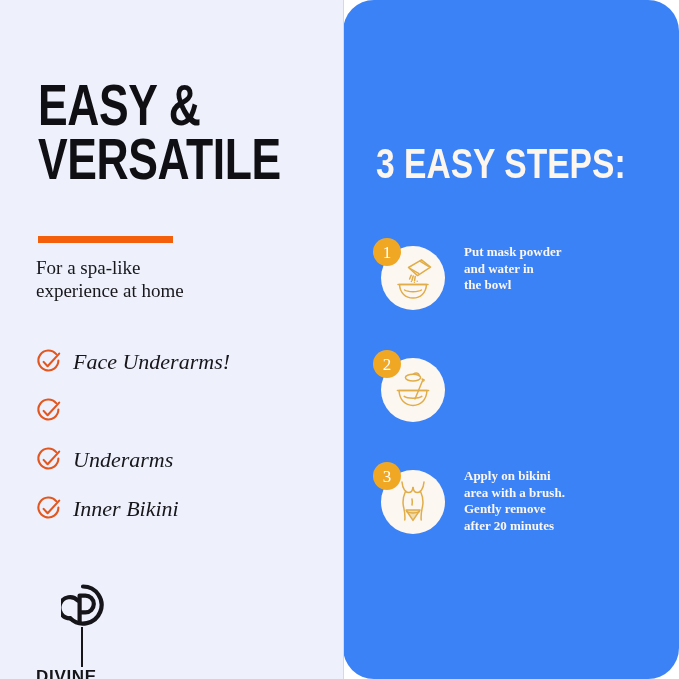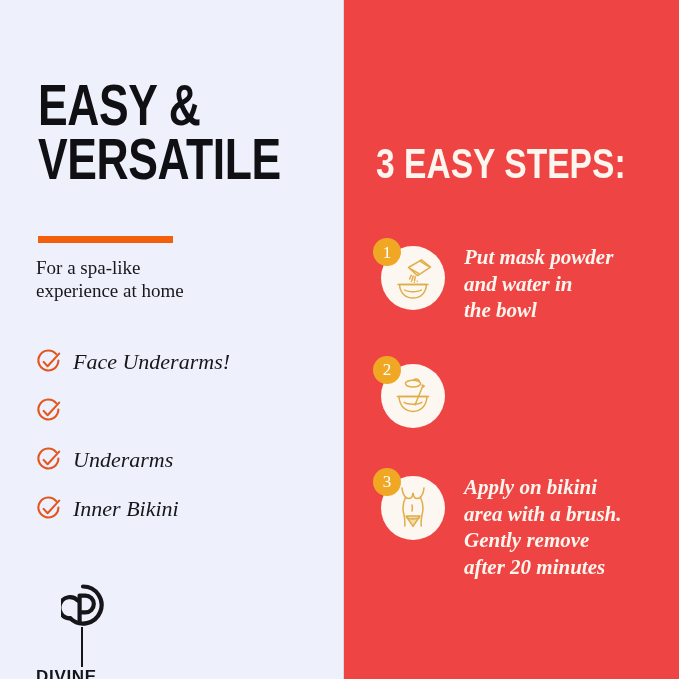--- a/index.html
+++ b/index.html
@@ -106,22 +106,23 @@
     line-height:1.22;
     letter-spacing:0.7px;
     color:#15151a;
     white-space:pre-line;
   }
 
   
   .right-panel{
     position:relative;
     width:336px;height:679px;
-    background:#ef4444;
+    background:#3b82f6;
     flex:0 0 336px;
+    border-radius:31px;
   }
 
   .steps-title{
     position:absolute;
     left:33px; top:140px;
     font-family:"Liberation Sans",sans-serif;
     font-weight:700;
     font-size:42px;
     letter-spacing:0px;
     color:#fdf6ef;
@@ -173,23 +174,22 @@
     align-items:center;
     justify-content:center;
     line-height:1;
     z-index:3;
   }
   .step-text{
     flex:1 1 auto;
     padding-top:6px;
     padding-left:11px;
     font-family:"Liberation Serif","DejaVu Serif",serif;
-    font-style:italic;
     font-weight:700;
-    font-size:21px;
+    font-size:13px;
     line-height:1.27;
     color:#fdf6ef;
     white-space:pre-line;
   }
 
   .divider{
     position:absolute;
     left:343px; top:0;
     width:1px;height:679px;
     background:#d8d8de;

